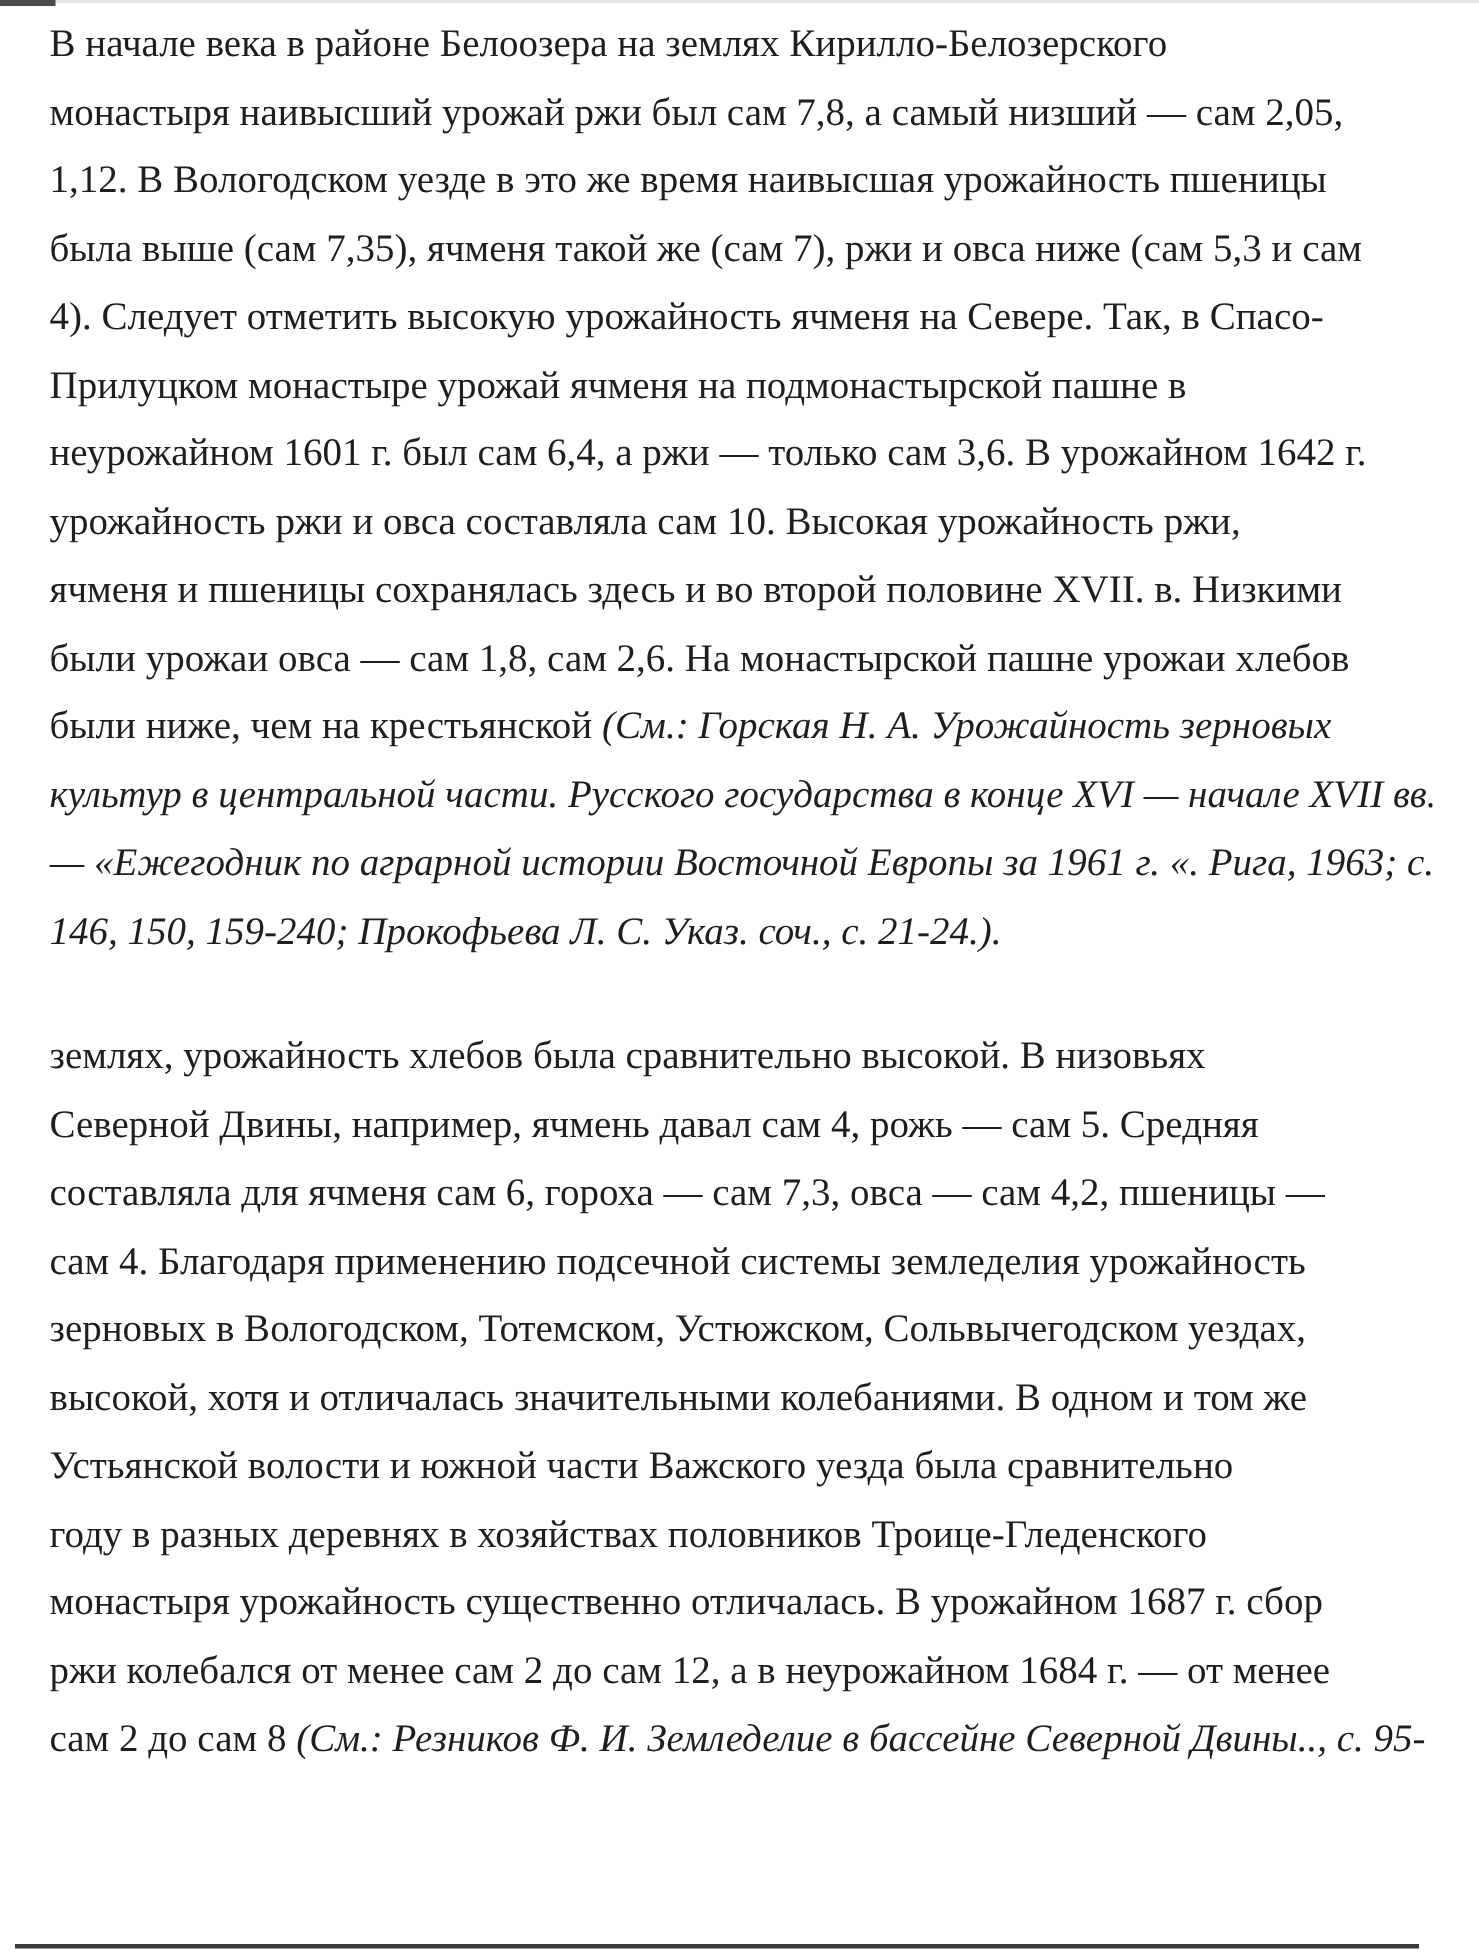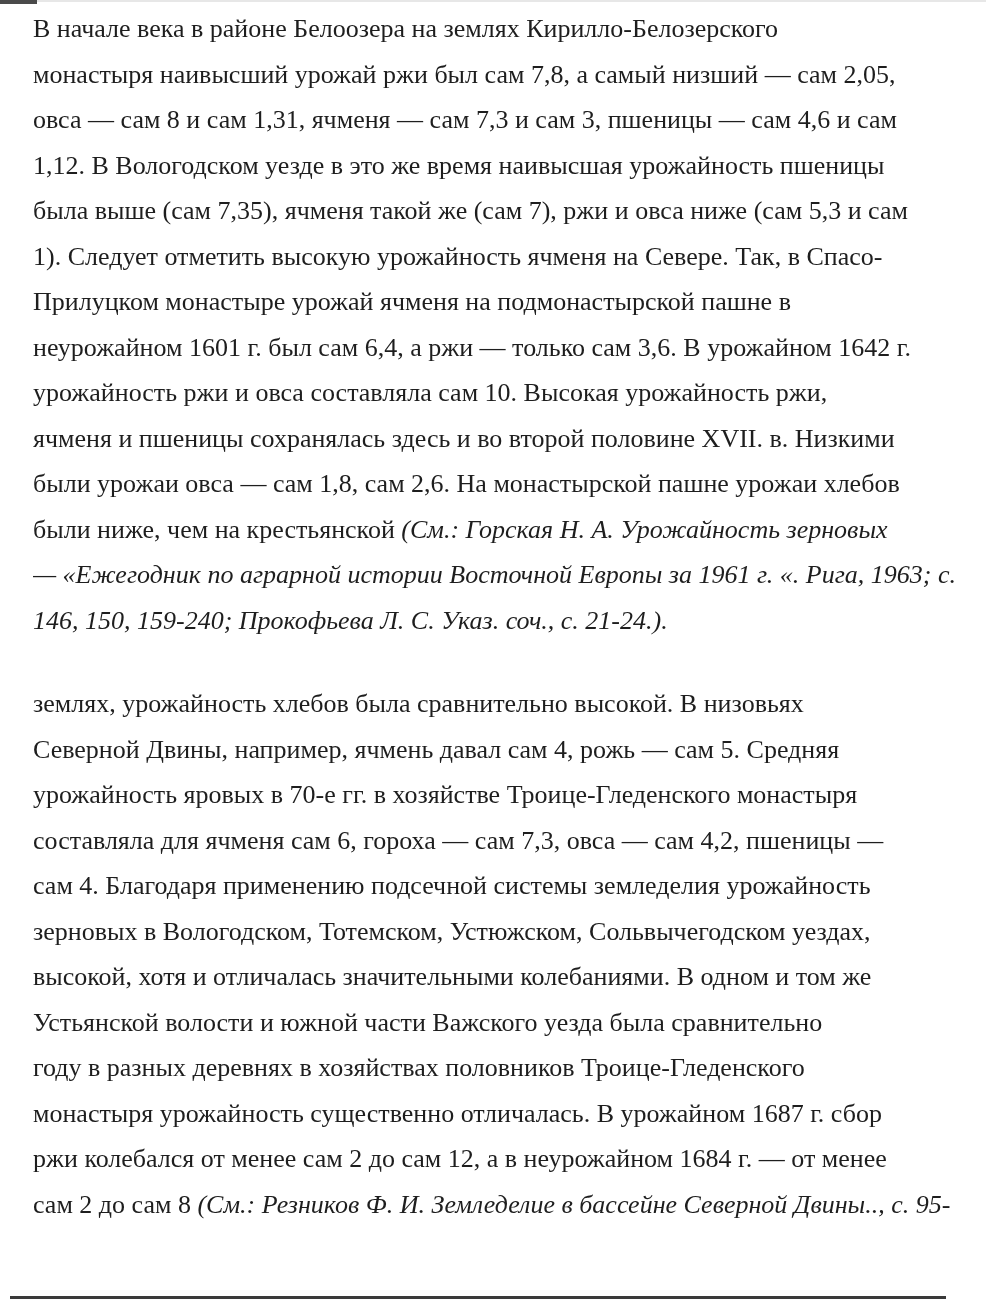--- a/index.html
+++ b/index.html
@@ -65,37 +65,36 @@
 </head>
 <body>
 
 <div class="page">
   <div class="top-hairline"></div>
   <div class="top-left-mark"></div>
   <main class="doc" id="doc">
       <p>
         <span class="line"><span class="run">В начале века в районе Белоозера на землях Кирилло-Белозерского</span></span>
         <span class="line"><span class="run">монастыря наивысший урожай ржи был сам 7,8, а самый низший — сам 2,05,</span></span>
-        <span class="line"><span class="run">овса — сам 8 и сам 1,31, ячменя — сам 7,3 и сам 3, пшеницы — сам 4,6 и сам</span></span>
         <span class="line"><span class="run">1,12. В Вологодском уезде в это же время наивысшая урожайность пшеницы</span></span>
         <span class="line"><span class="run">была выше (сам 7,35), ячменя такой же (сам 7), ржи и овса ниже (сам 5,3 и сам</span></span>
-        <span class="line"><span class="run">1). Следует отметить высокую урожайность ячменя на Севере. Так, в Спасо-</span></span>
+        <span class="line"><span class="run">4). Следует отметить высокую урожайность ячменя на Севере. Так, в Спасо-</span></span>
         <span class="line"><span class="run">Прилуцком монастыре урожай ячменя на подмонастырской пашне в</span></span>
         <span class="line"><span class="run">неурожайном 1601 г. был сам 6,4, а ржи — только сам 3,6. В урожайном 1642 г.</span></span>
         <span class="line"><span class="run">урожайность ржи и овса составляла сам 10. Высокая урожайность ржи,</span></span>
         <span class="line"><span class="run">ячменя и пшеницы сохранялась здесь и во второй половине XVII. в. Низкими</span></span>
         <span class="line"><span class="run">были урожаи овса — сам 1,8, сам 2,6. На монастырской пашне урожаи хлебов</span></span>
         <span class="line"><span class="run">были ниже, чем на крестьянской </span><span class="run italic">(См.: Горская Н. А. Урожайность зерновых</span></span>
+        <span class="line"><span class="run italic">культур в центральной части. Русского государства в конце XVI — начале XVII вв.</span></span>
         <span class="line"><span class="run italic">— «Ежегодник по аграрной истории Восточной Европы за 1961 г. «. Рига, 1963; с.</span></span>
         <span class="line"><span class="run italic">146, 150, 159-240; Прокофьева Л. С. Указ. соч., с. 21-24.).</span></span>
       </p>
       <p>
         <span class="line"><span class="run">землях, урожайность хлебов была сравнительно высокой. В низовьях</span></span>
         <span class="line"><span class="run">Северной Двины, например, ячмень давал сам 4, рожь — сам 5. Средняя</span></span>
-        <span class="line"><span class="run">урожайность яровых в 70-е гг. в хозяйстве Троице-Гледенского монастыря</span></span>
         <span class="line"><span class="run">составляла для ячменя сам 6, гороха — сам 7,3, овса — сам 4,2, пшеницы —</span></span>
         <span class="line"><span class="run">сам 4. Благодаря применению подсечной системы земледелия урожайность</span></span>
         <span class="line"><span class="run">зерновых в Вологодском, Тотемском, Устюжском, Сольвычегодском уездах,</span></span>
         <span class="line"><span class="run">высокой, хотя и отличалась значительными колебаниями. В одном и том же</span></span>
         <span class="line"><span class="run">Устьянской волости и южной части Важского уезда была сравнительно</span></span>
         <span class="line"><span class="run">году в разных деревнях в хозяйствах половников Троице-Гледенского</span></span>
         <span class="line"><span class="run">монастыря урожайность существенно отличалась. В урожайном 1687 г. сбор</span></span>
         <span class="line"><span class="run">ржи колебался от менее сам 2 до сам 12, а в неурожайном 1684 г. — от менее</span></span>
         <span class="line"><span class="run">сам 2 до сам 8 </span><span class="run italic">(См.: Резников Ф. И. Земледелие в бассейне Северной Двины.., с. 95-</span></span>
       </p>

